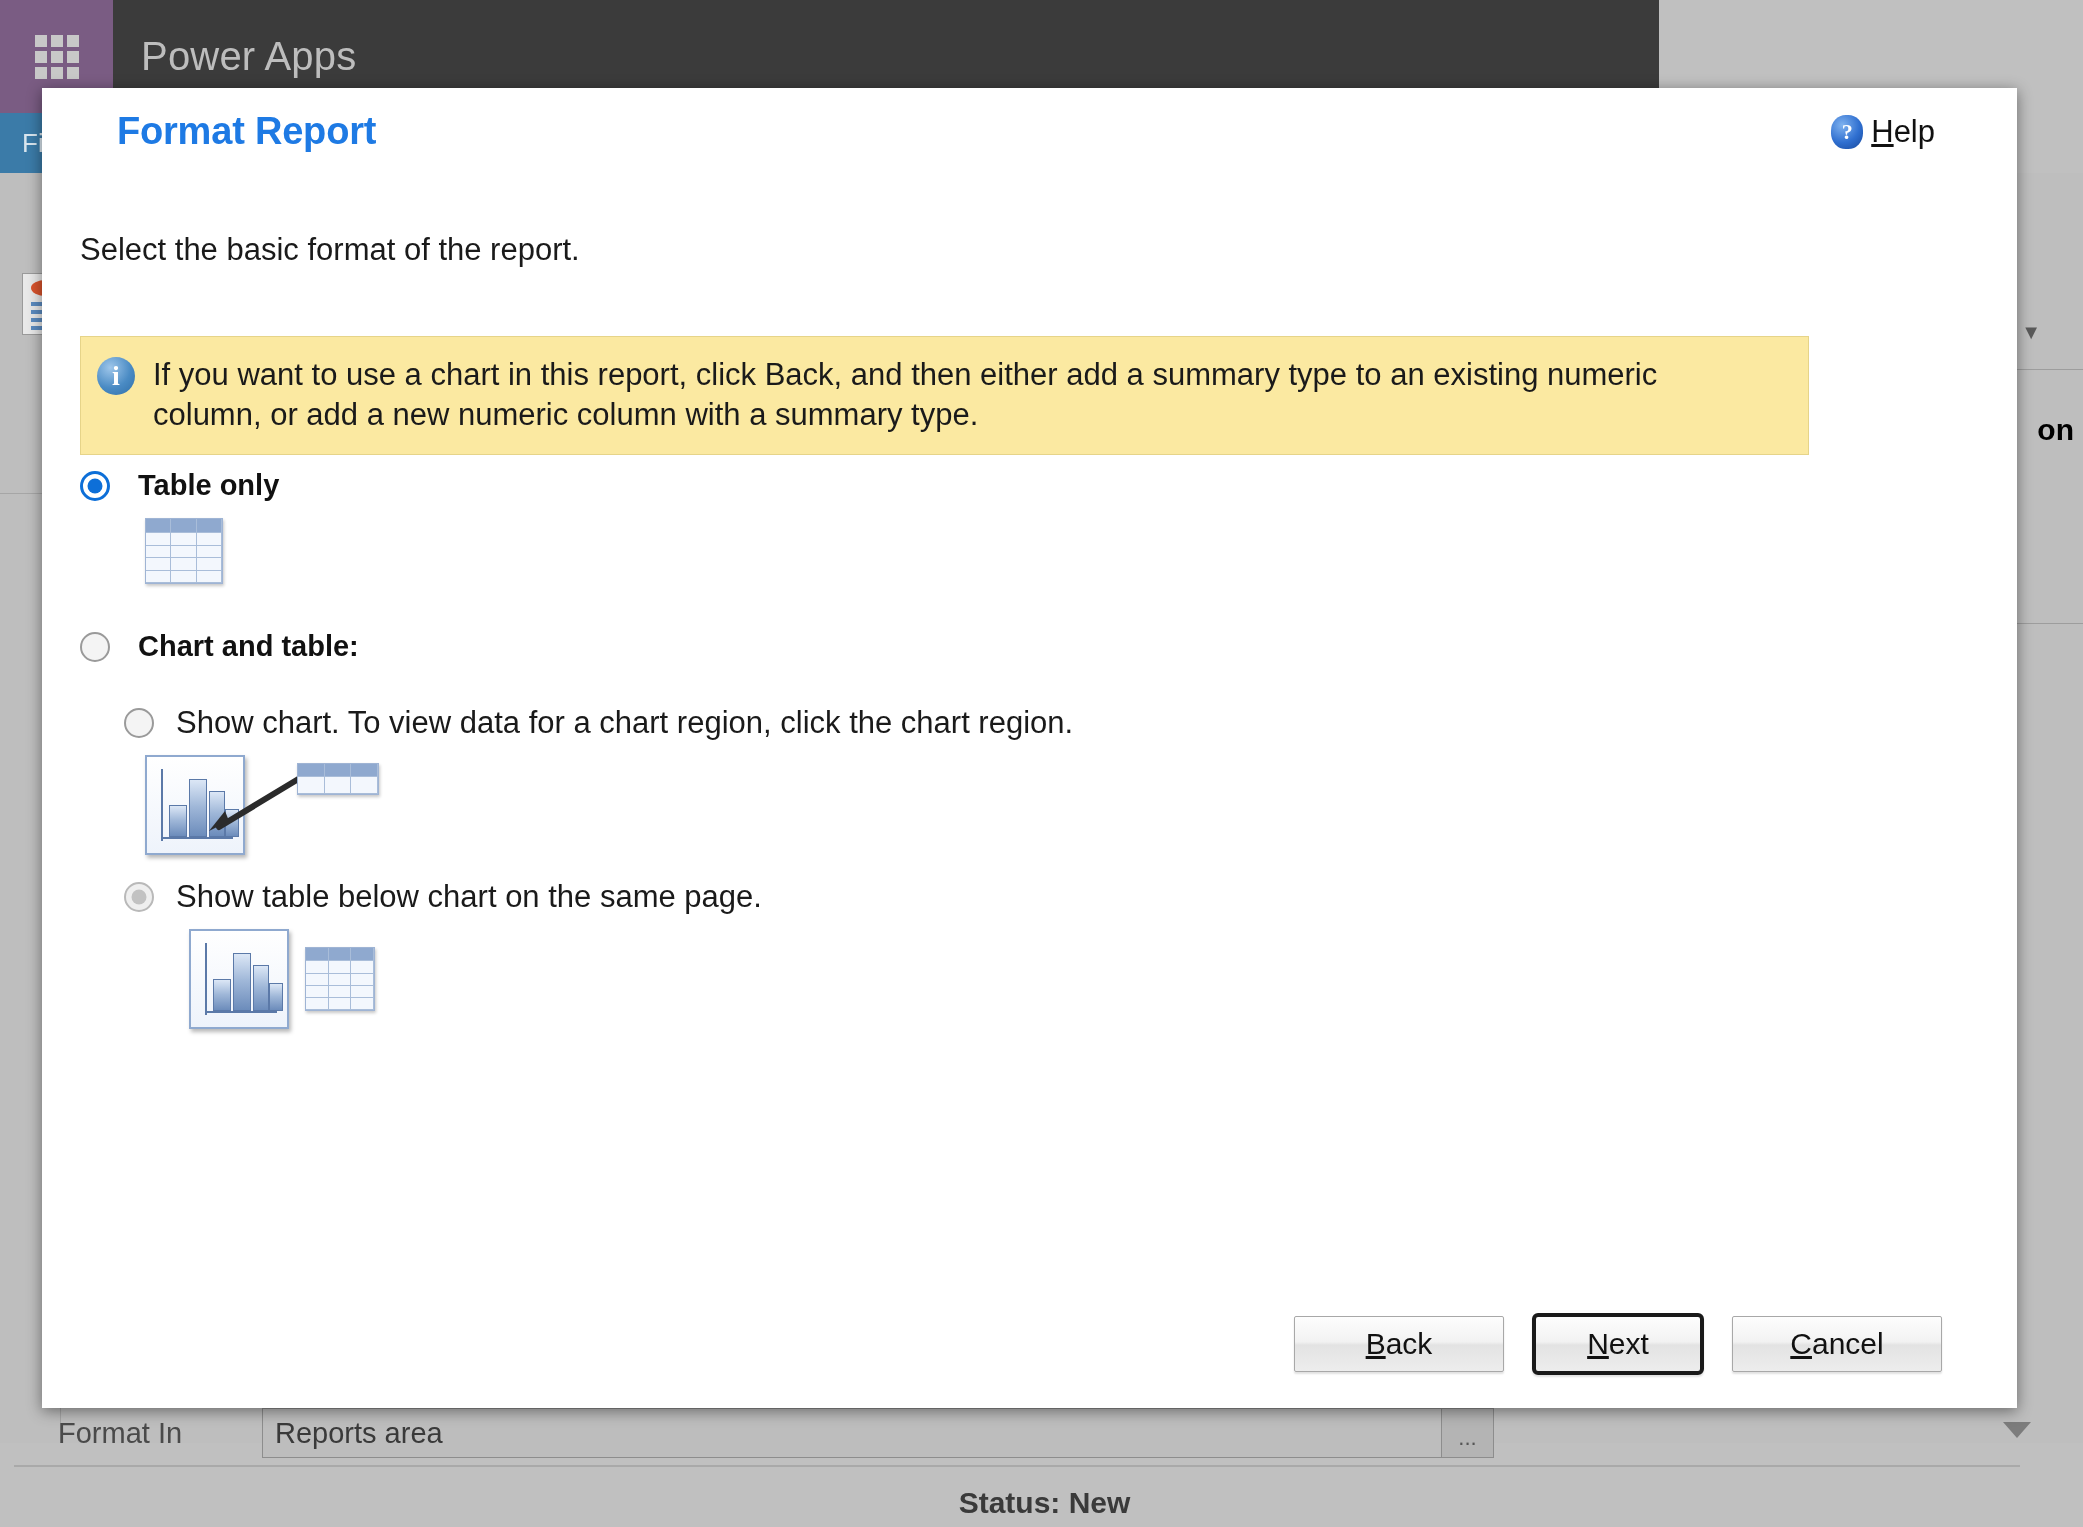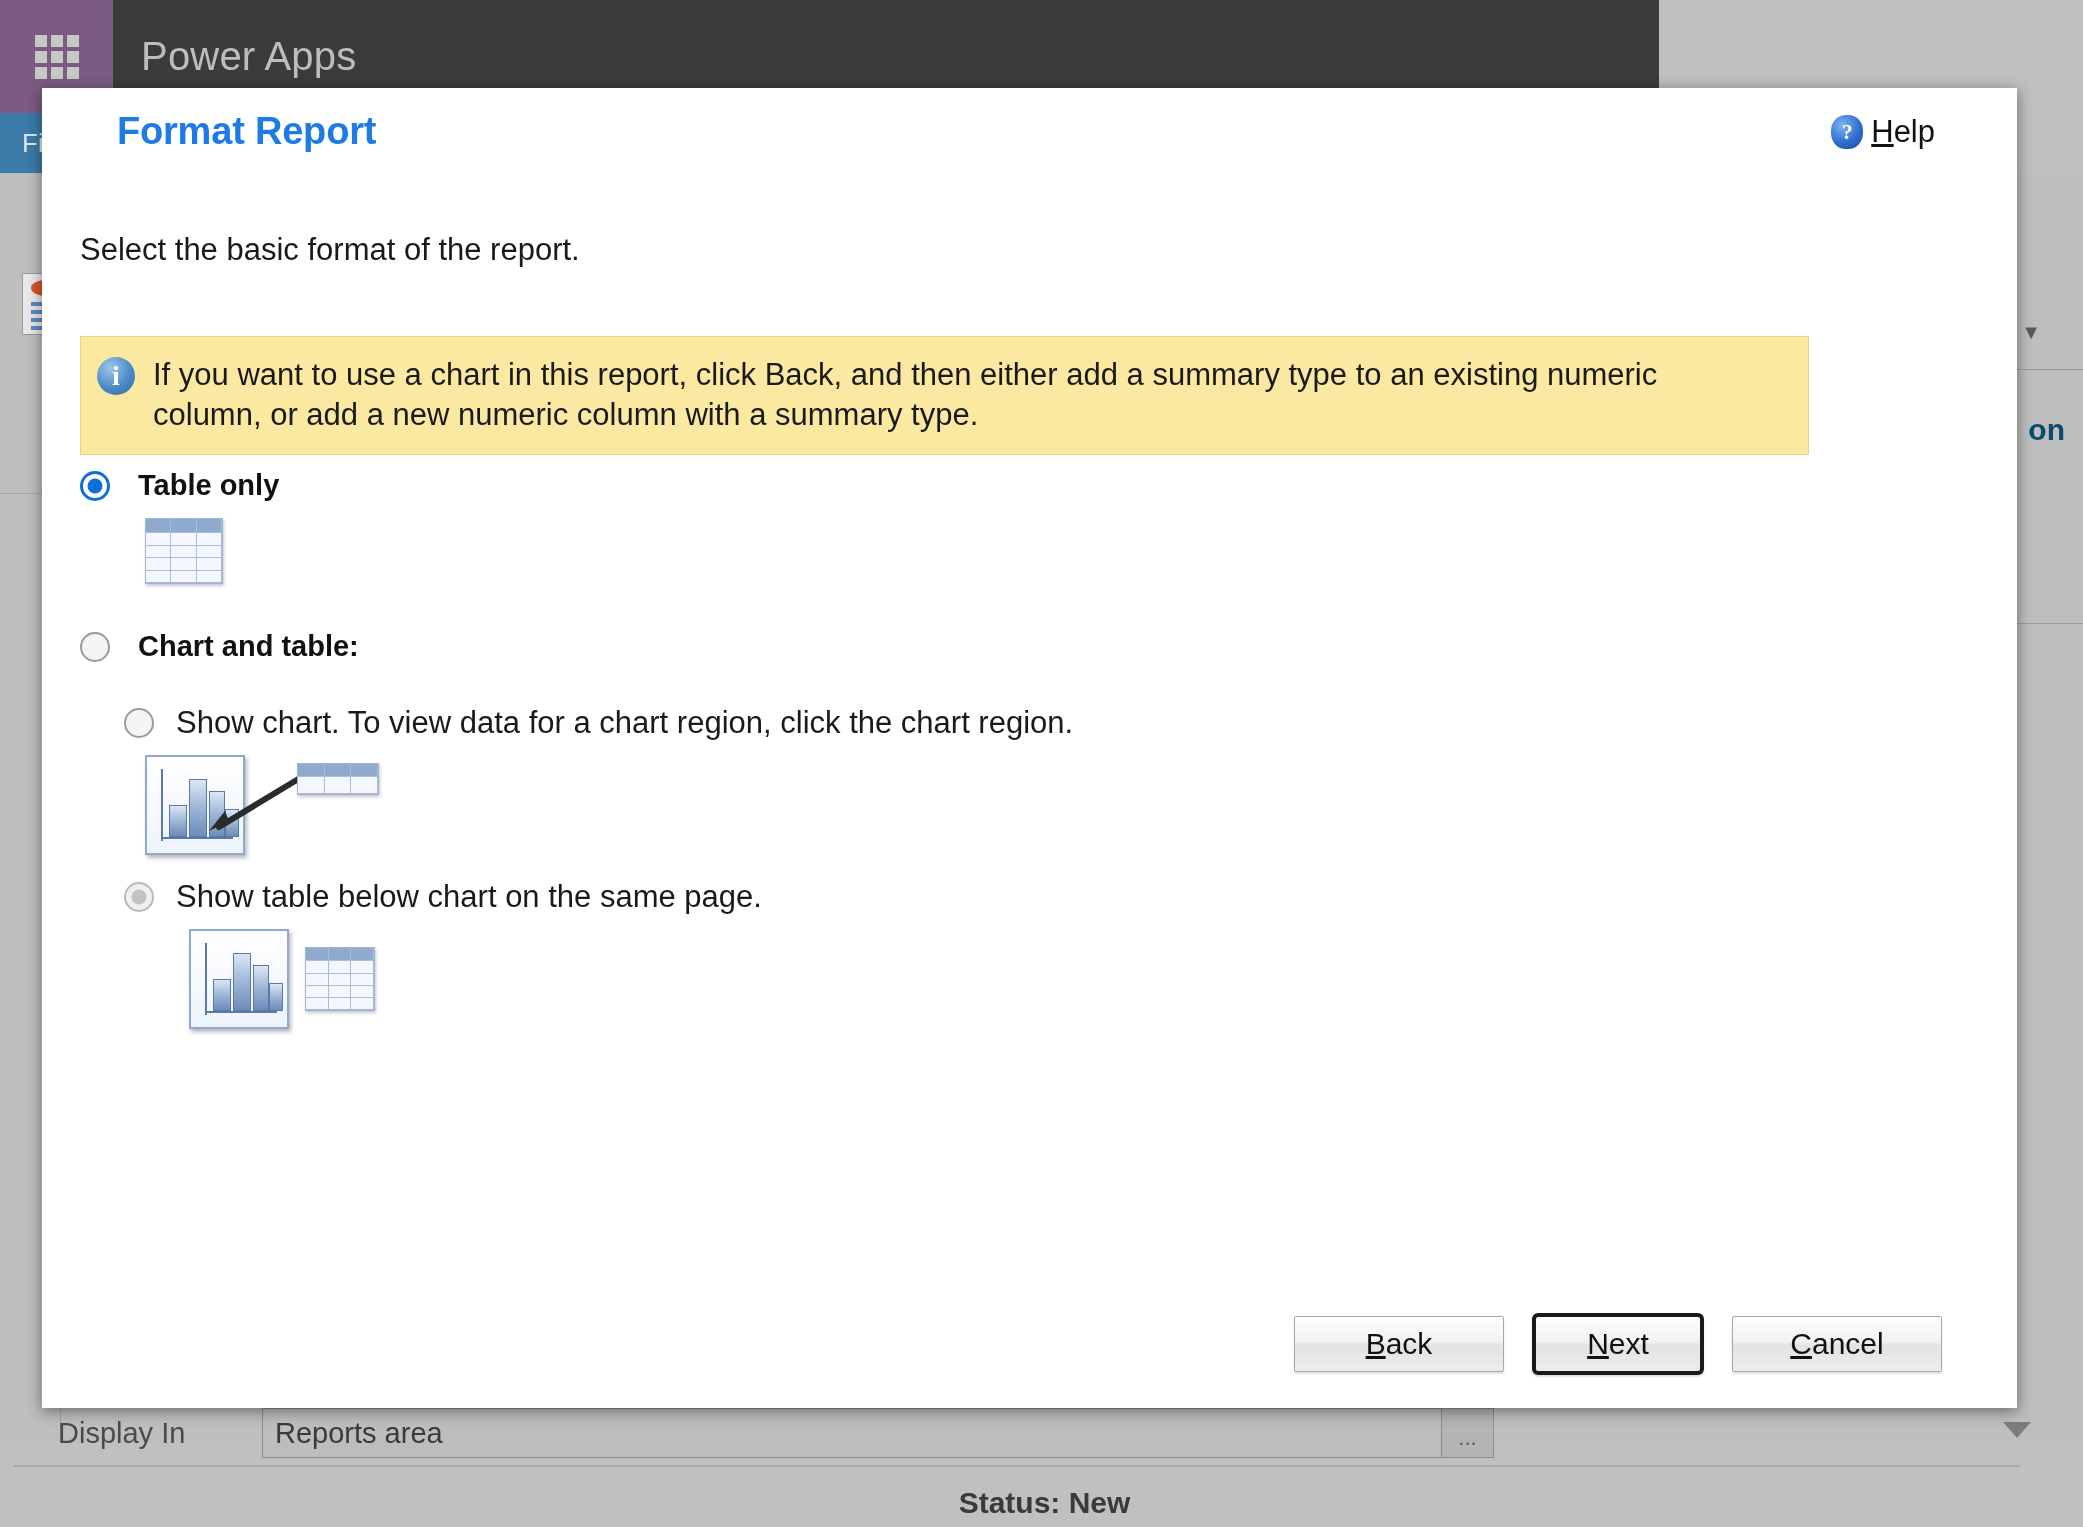--- a/index.html
+++ b/index.html
@@ -86,22 +86,22 @@
   }
   #bg-panel-line-v2 {
     position: absolute; left: 160px; top: 225px;
     width: 1px; height: 95px; background: #a6a6a6;
   }
   #bg-panel-line-h {
     position: absolute; left: 0px; top: 320px;
     width: 160px; height: 1px; background: #a6a6a6;
   }
   #bg-section-title {
-    position: absolute; right: 18px; top: 240px;
-    font-size: 30px; font-weight: bold; color: #0c4a6e;
+    position: absolute; right: 9px; top: 240px;
+    font-size: 30px; font-weight: bold; color: #000000;
     white-space: nowrap;
   }
   #bg-dropdown-caret {
     position: absolute; right: 42px; top: 148px;
     font-size: 20px; color: #5a5a5a;
   }
   #bg-dropdown-text {
     position: absolute; right: 78px; top: 140px;
     font-size: 26px; color: #3a3a3a;
   }
@@ -445,21 +445,21 @@
     <div id="bg-panel-line-h"></div>
 
     <div id="bg-section-title">on</div>
     <div id="bg-dropdown-text">o</div>
     <div id="bg-dropdown-caret">▼</div>
     <div id="bg-hline-1"></div>
     <div id="bg-hline-2"></div>
   </div>
 
   <div id="display-in-row">
-    <div id="display-in-label">Display In</div>
+    <div id="display-in-label">Format In</div>
     <div id="display-in-field">Reports area</div>
     <div id="display-in-ellipsis">...</div>
   </div>
   <div id="bg-bottom-rule"></div>
   <div id="bg-caret-bottom"></div>
 
   <div id="status-bar">
     <div id="status-text">Status: New</div>
   </div>
 </div>

